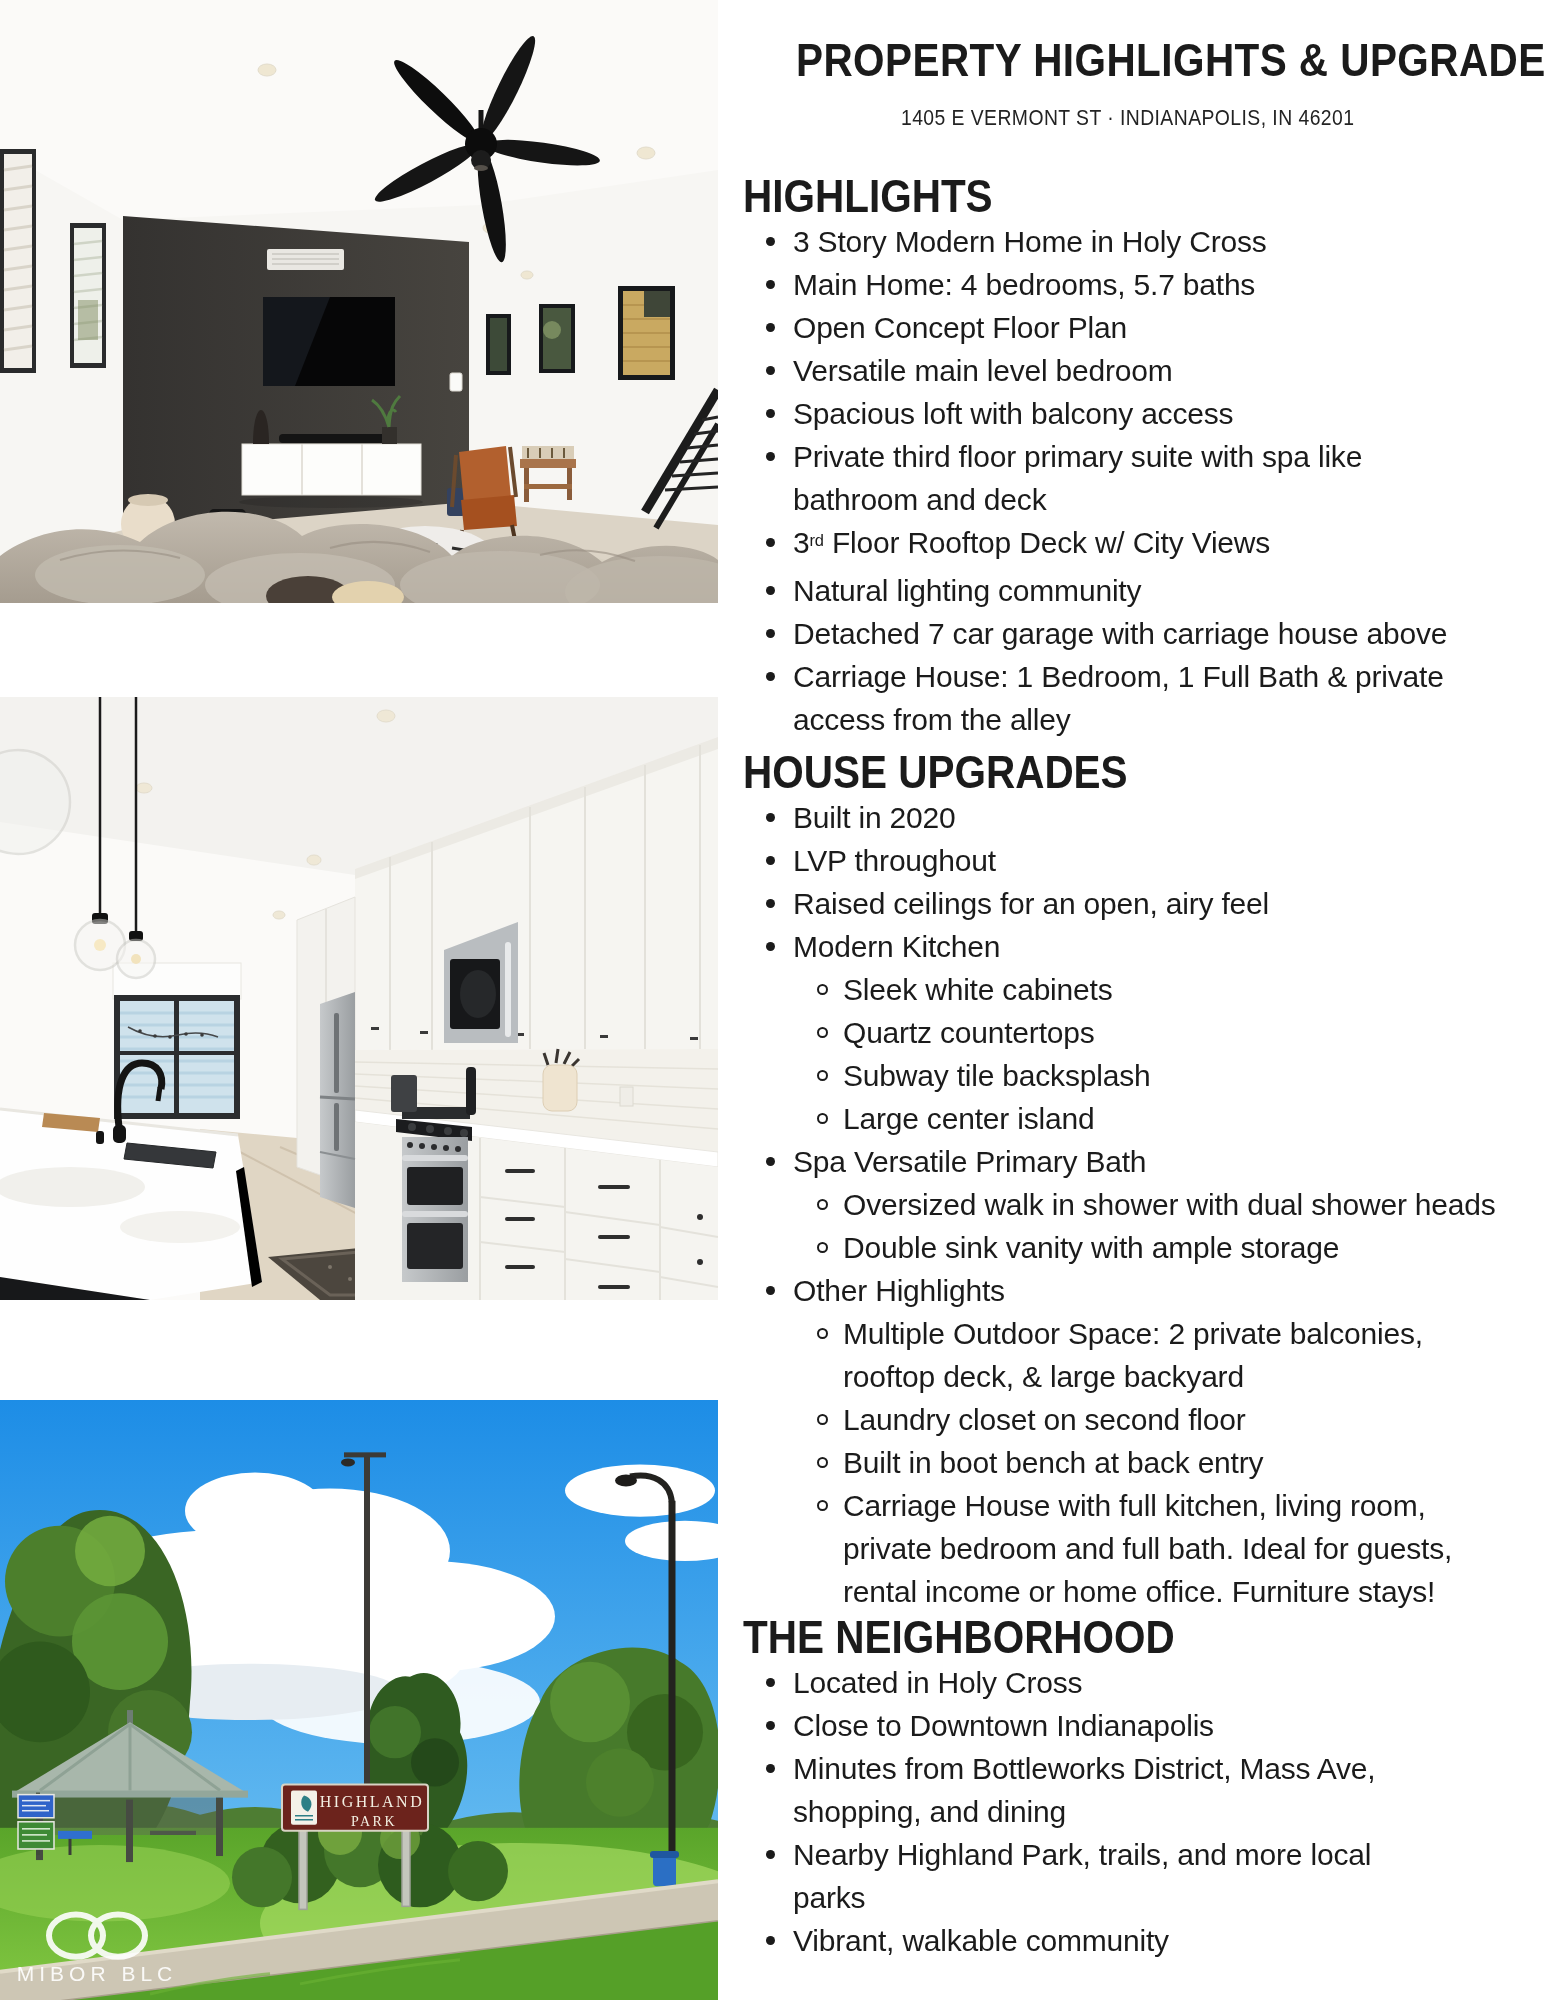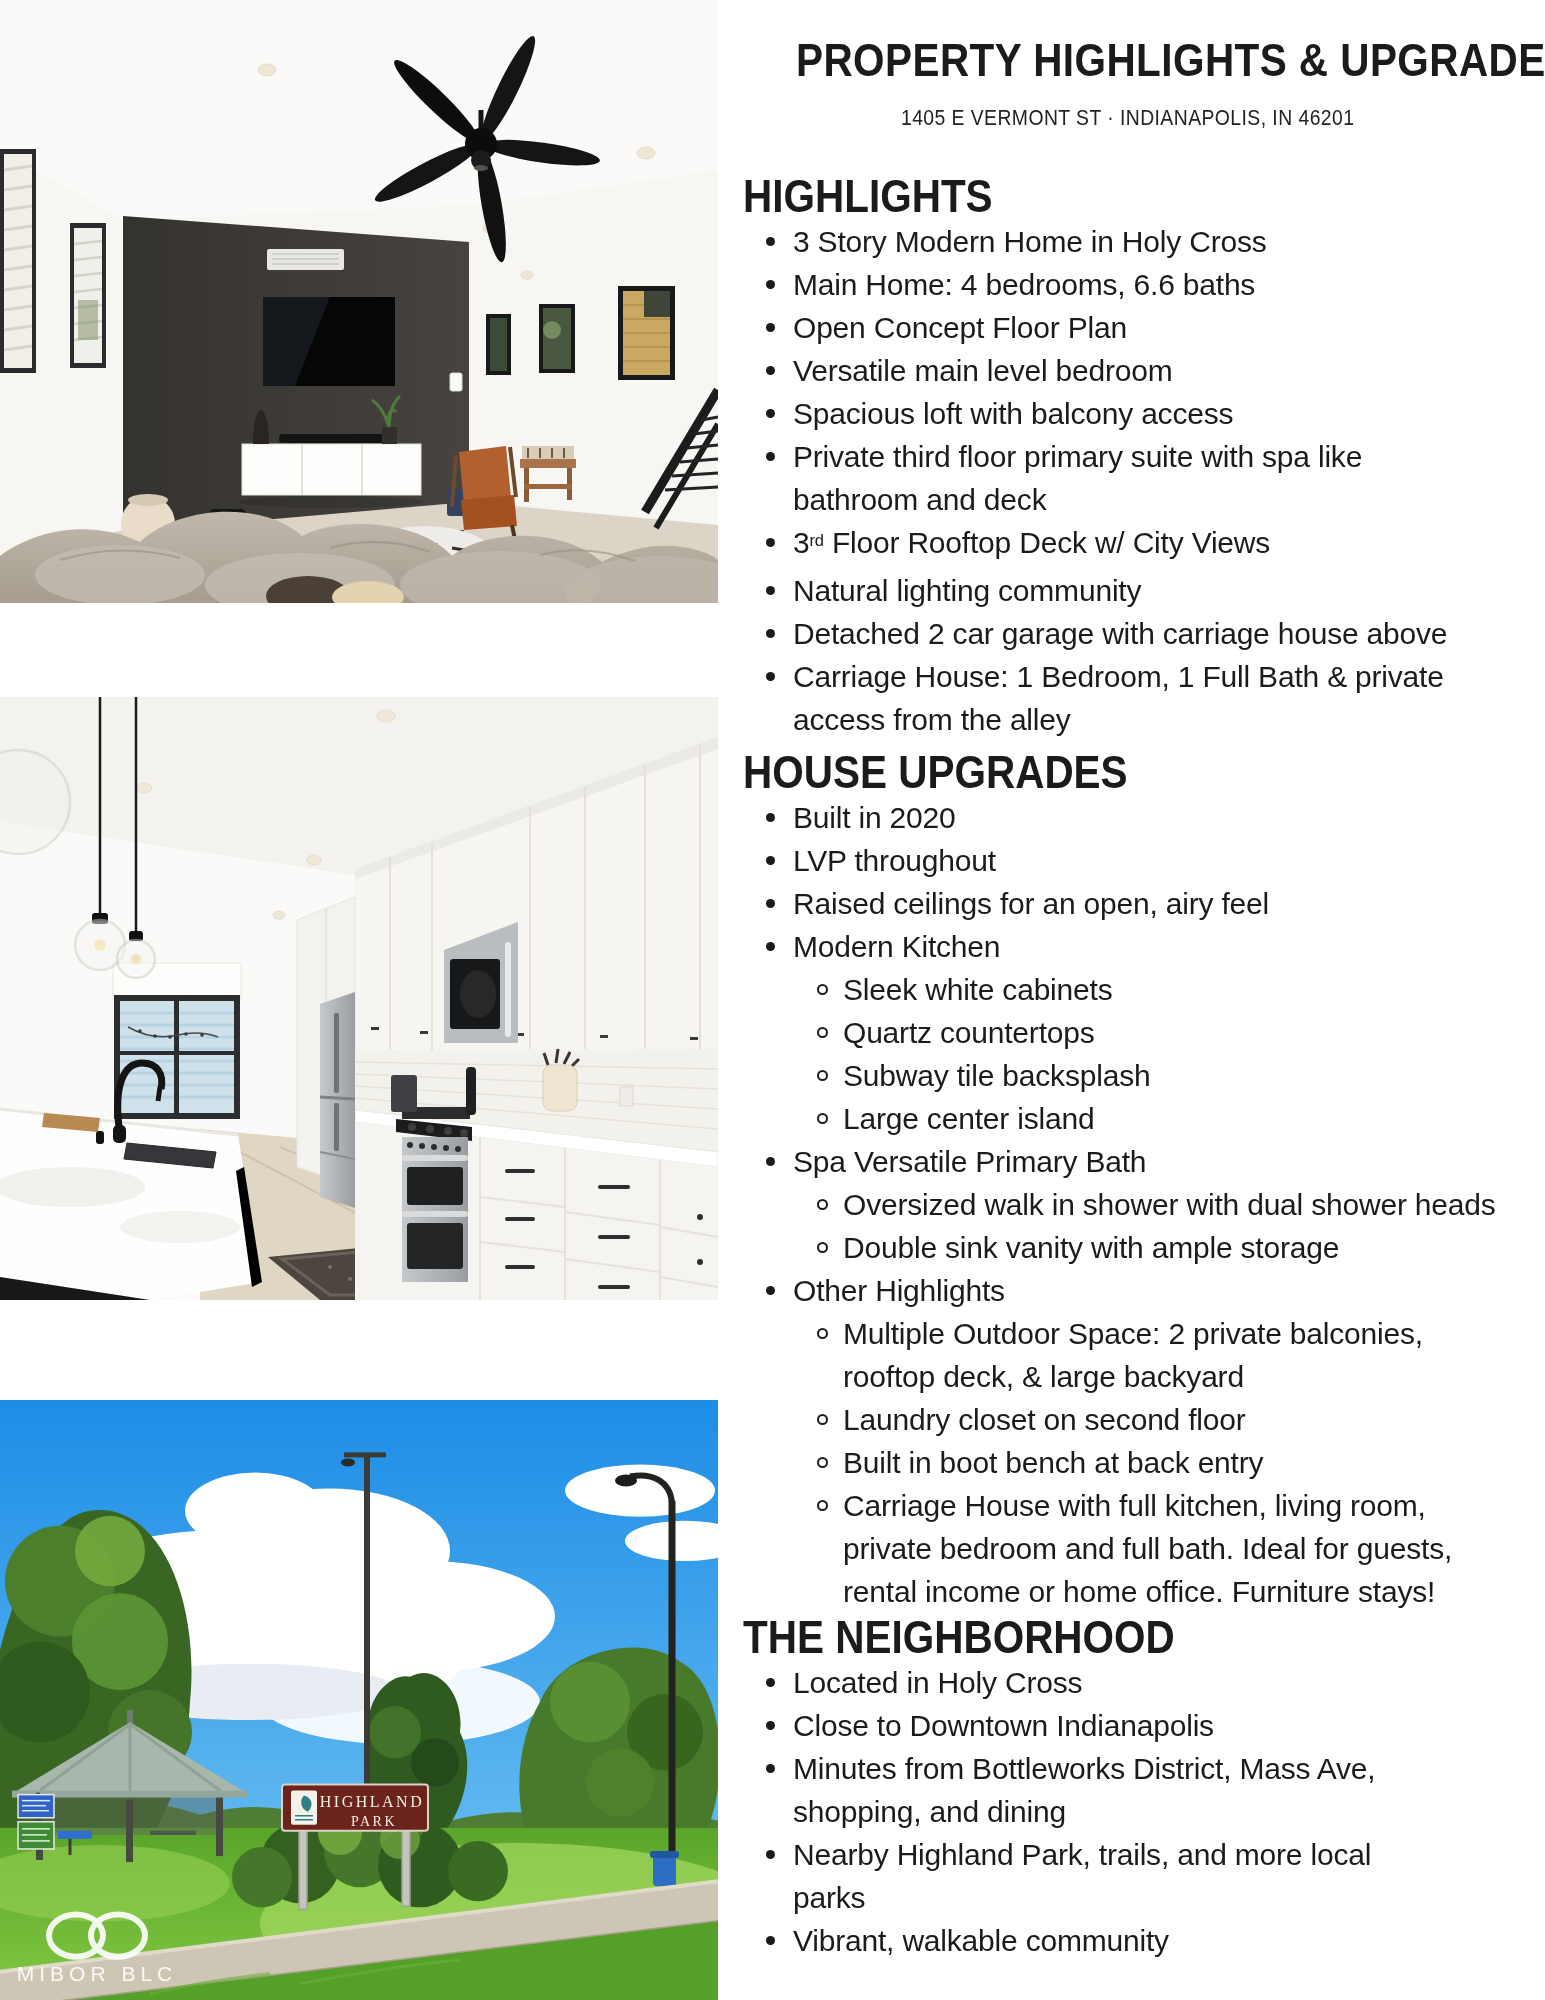--- a/index.html
+++ b/index.html
@@ -561,21 +561,21 @@
 
     <h1 class="title"><span class="cond">PROPERTY HIGHLIGHTS &amp; UPGRADES</span></h1>
     <div class="subtitle"><span class="cond">1405 E VERMONT ST · INDIANAPOLIS, IN 46201</span></div>
 
     <h2 class="sec" id="sec-highlights"><span class="condL">HIGHLIGHTS</span></h2>
     <ul class="lst">
       <li class="b1">
           <span class="ln">3 Story Modern Home in Holy Cross</span>
         </li>
       <li class="b1">
-          <span class="ln">Main Home: 4 bedrooms, 6.6 baths</span>
+          <span class="ln">Main Home: 4 bedrooms, 5.7 baths</span>
         </li>
       <li class="b1">
           <span class="ln">Open Concept Floor Plan</span>
         </li>
       <li class="b1">
           <span class="ln">Versatile main level bedroom</span>
         </li>
       <li class="b1">
           <span class="ln">Spacious loft with balcony access</span>
         </li>
@@ -583,21 +583,21 @@
         <span class="ln">Private third floor primary suite with spa like</span>
         <span class="ln">bathroom and deck</span>
       </li>
       <li class="b1">
         <span class="ln"><span>3</span><sup>rd</sup><span> Floor Rooftop Deck w/ City Views</span></span>
       </li>
       <li class="b1">
           <span class="ln">Natural lighting community</span>
         </li>
       <li class="b1">
-          <span class="ln">Detached 2 car garage with carriage house above</span>
+          <span class="ln">Detached 7 car garage with carriage house above</span>
         </li>
       <li class="b1">
         <span class="ln">Carriage House: 1 Bedroom, 1 Full Bath &amp; private</span>
         <span class="ln">access from the alley</span>
       </li>
     </ul>
 
     <h2 class="sec" id="sec-upgrades"><span class="condL">HOUSE UPGRADES</span></h2>
     <ul class="lst">
       <li class="b1">

